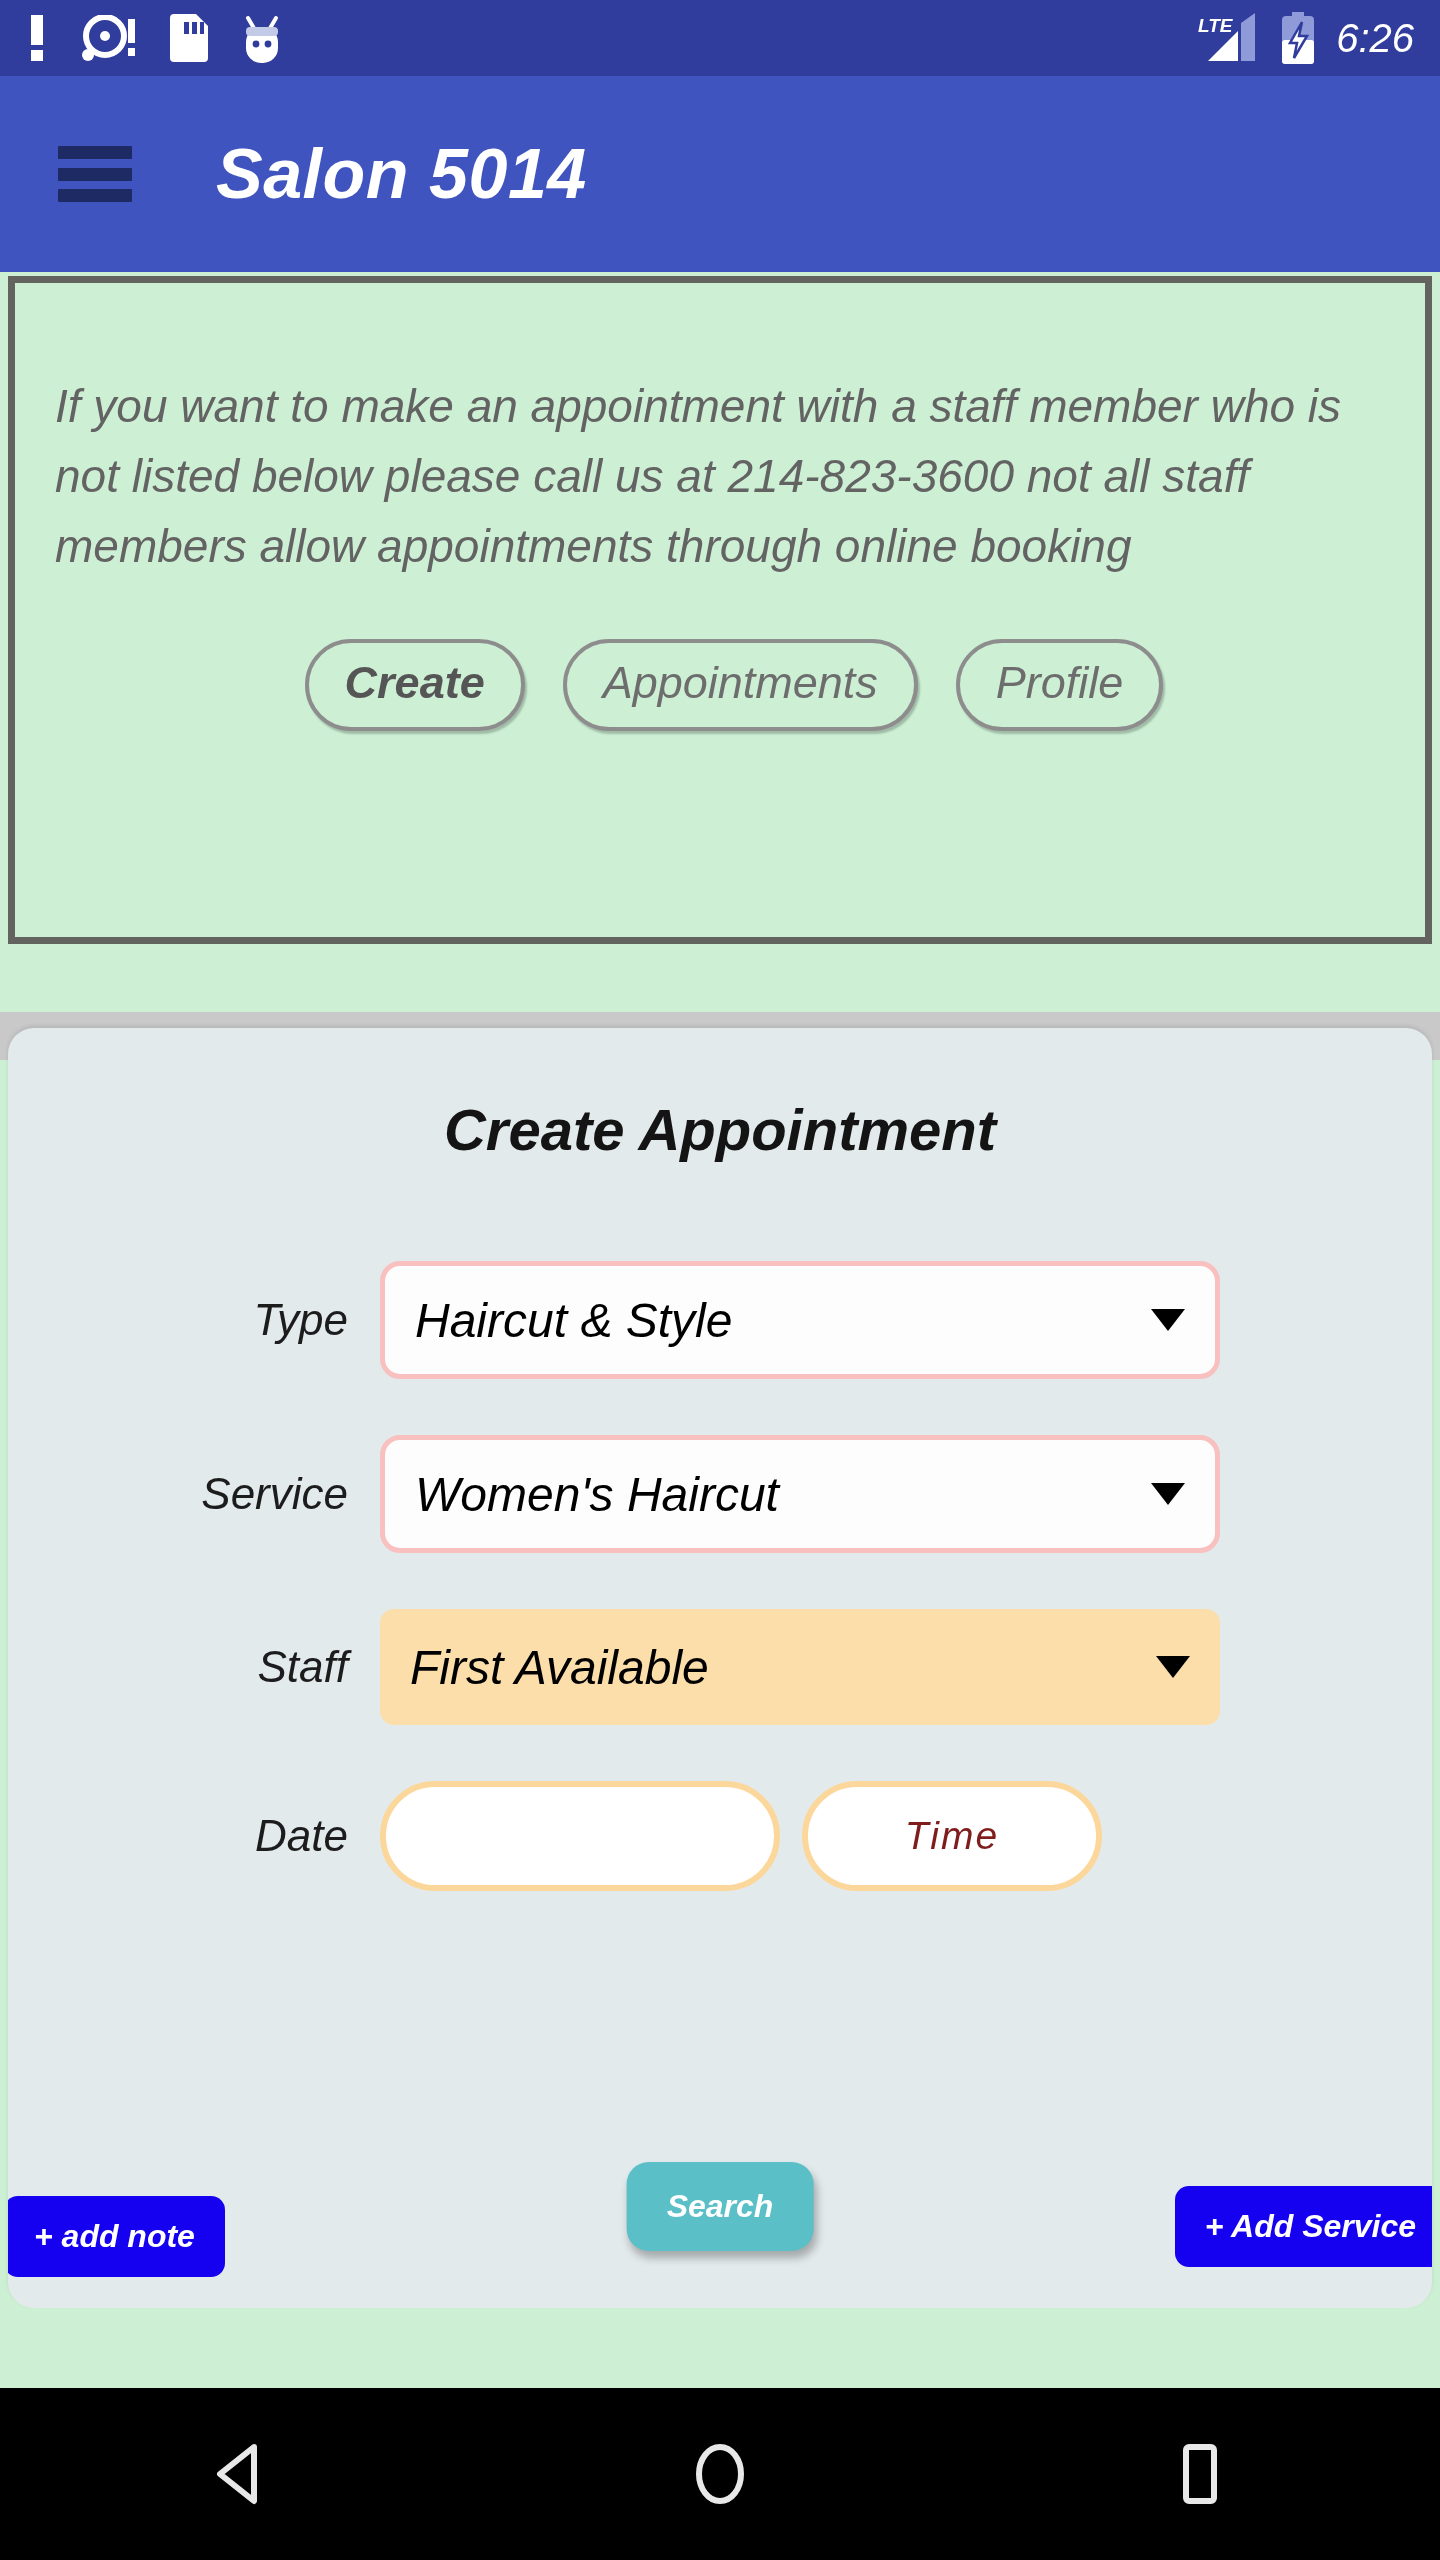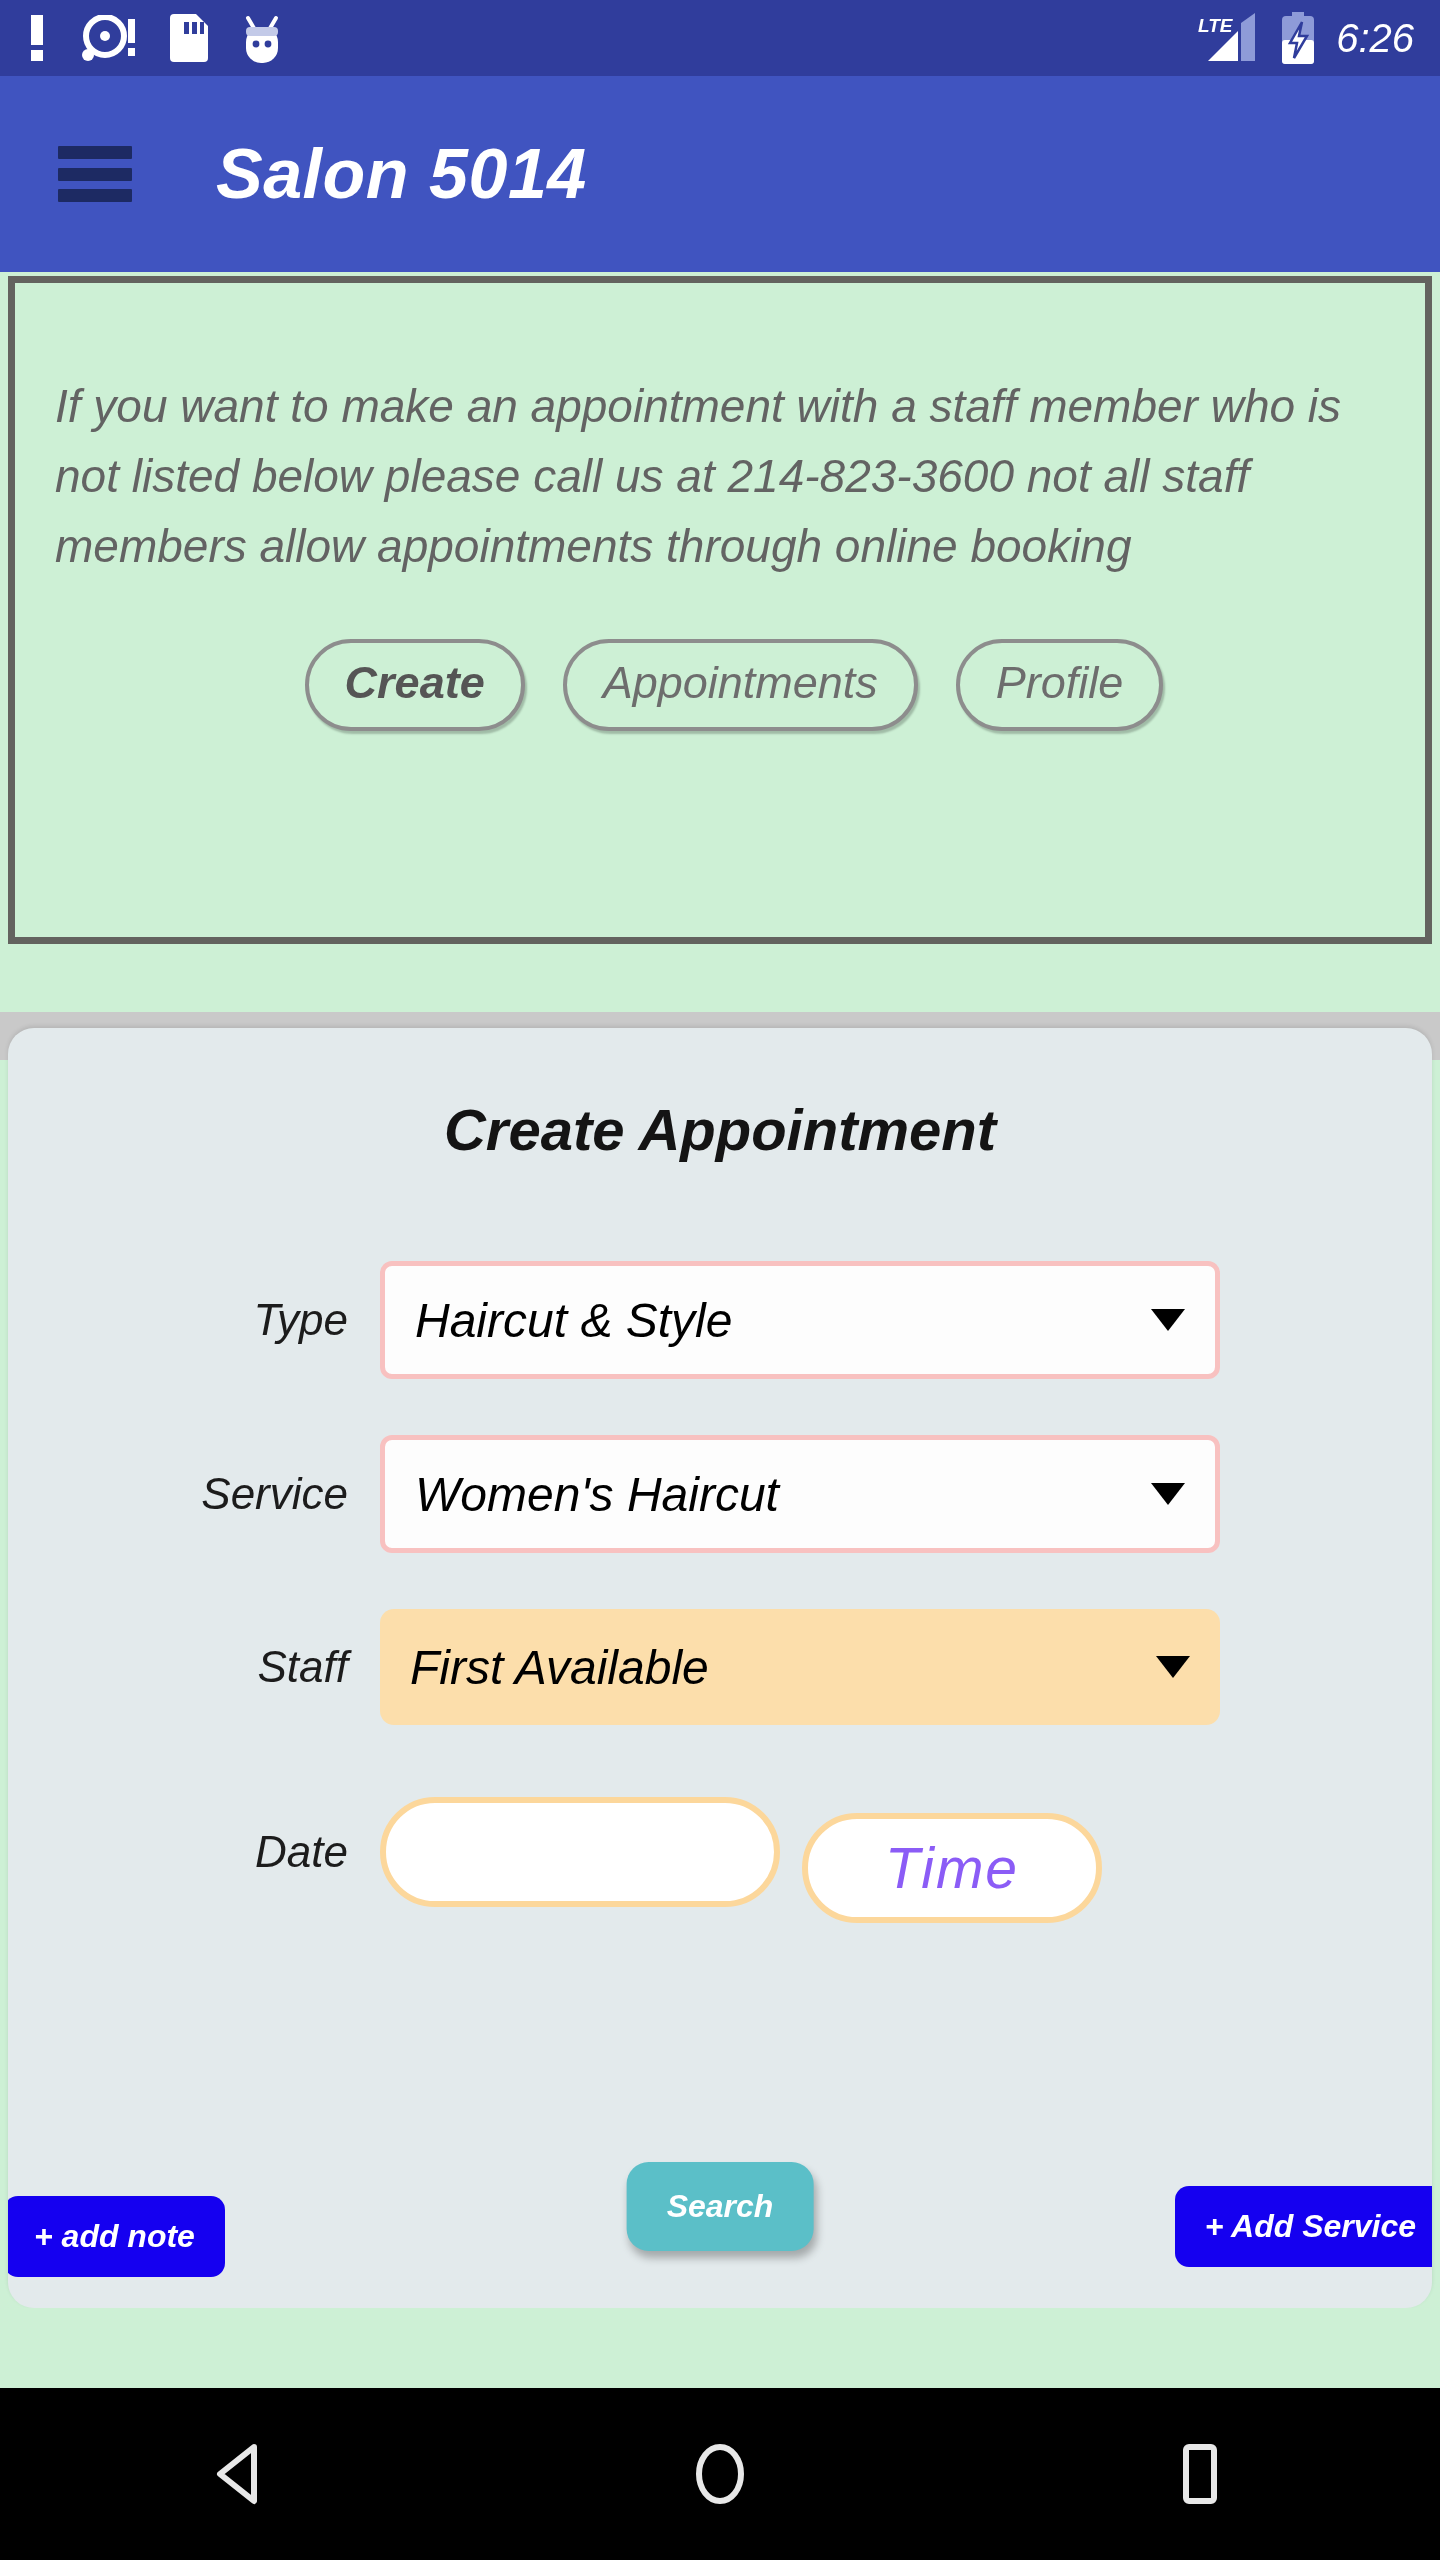--- a/index.html
+++ b/index.html
@@ -74,42 +74,42 @@
     width:372px; text-align:right; padding-right:32px;
     font-size:44px; color:#1c1c1c; font-weight:400;
   }
   .select-box{
     position:relative; width:840px; height:118px;
     display:flex; align-items:center;
     font-size:48px; color:#000000; padding-left:30px;
     cursor:pointer;
   }
   .select-box.bordered{
-    background:#fdfdfd; border:5px solid #f8c1c0; border-radius:12px;
+    background:#fdfdfd; border:5px solid #f8c1c0; border-radius:20px;
   }
   .select-box.peach{
     background:#fcdeab; border:none; border-radius:14px; height:116px;
   }
   .caret{
     position:absolute; right:30px; top:50%; transform:translateY(-50%);
     width:0; height:0; border-left:17px solid transparent;
     border-right:17px solid transparent; border-top:22px solid #000000;
   }
 
   
   .dt-row{ display:flex; align-items:center; margin-top:56px; }
   .date-input{
     width:400px; height:110px; background:#ffffff;
     border:6px solid #fcd79b; border-radius:60px; cursor:text;
   }
   .time-input{
     width:300px; height:110px; background:#ffffff;
     border:6px solid #fcd79b; border-radius:60px; margin-left:22px;
     display:flex; align-items:center; justify-content:center;
-    font-size:57px; color:#8b5cf6; letter-spacing:2px; cursor:text;margin-top:32px;
+    font-size:39px; color:#7f1d1d; letter-spacing:2px; cursor:text;
   }
 
   
   .action-row{ position:absolute; left:0; top:1110px; width:1424px; height:140px; }
   .btn-blue{
     position:absolute; background:#1500f0; color:#ffffff;
     font-size:32px; font-weight:700; border-radius:14px;
     padding:22px 30px; cursor:pointer; white-space:nowrap;
   }
   .btn-add-note{ left:-4px; top:58px; }

